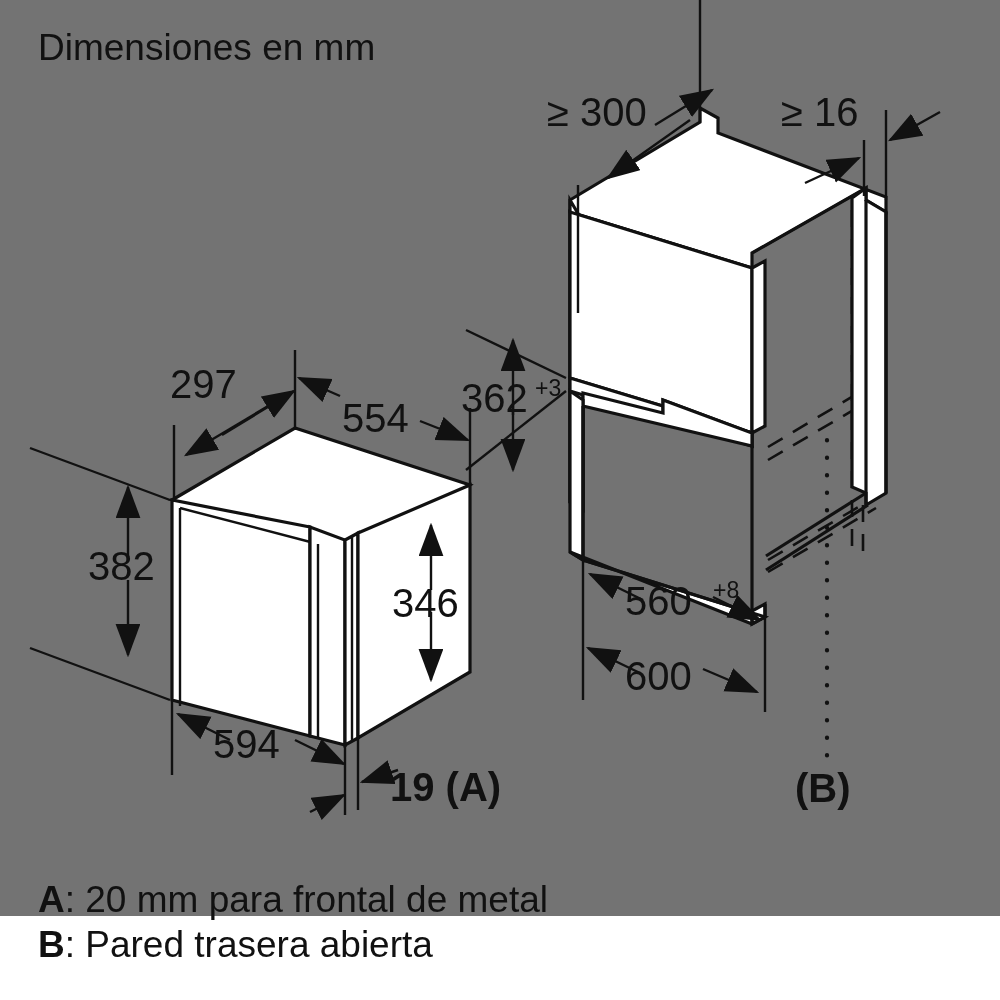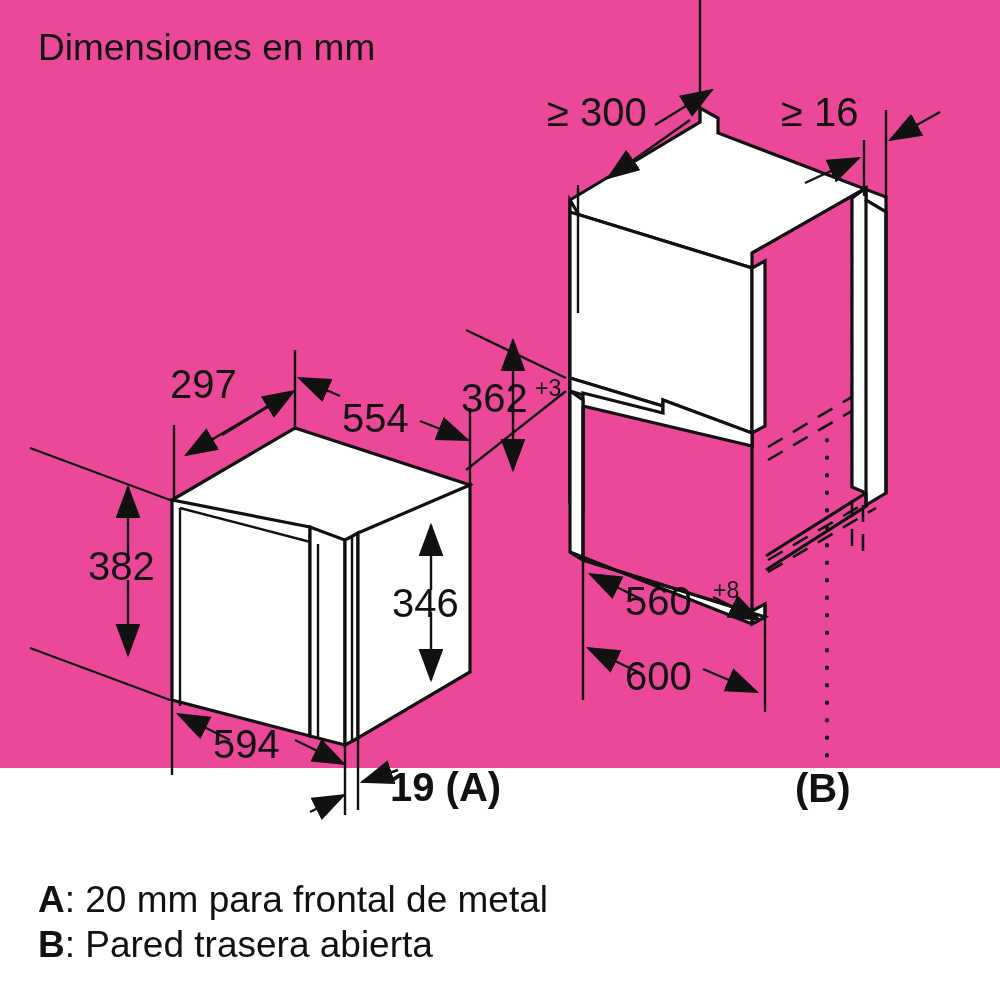--- a/index.html
+++ b/index.html
@@ -1,18 +1,18 @@
 <!DOCTYPE html>
 <html><head>
 <meta charset="utf-8">
 <style>
   html,body{margin:0;padding:0;background:#ffffff;}
   body{width:1000px;height:1000px;overflow:hidden;
        font-family:"Liberation Sans", sans-serif;color:#111111;}
-  #stage{position:relative;width:1000px;height:768px;background:#ec4899;}
+  #stage{position:relative;width:1000px;height:916px;background:#737373;}
   svg{display:block;}
   .dimtext{font-family:"Liberation Sans", sans-serif;font-size:40px;fill:#111;}
   .dimsup{font-family:"Liberation Sans", sans-serif;font-size:23px;fill:#111;}
   .title{font-family:"Liberation Sans", sans-serif;font-size:37px;fill:#111;}
   .legend{font-family:"Liberation Sans", sans-serif;font-size:37px;fill:#111;}
   .legend-key{font-weight:bold;}
   .bold{font-weight:bold;}
   .ln{stroke:#111;fill:none;stroke-width:3.2;stroke-linejoin:miter;stroke-linecap:butt;}
   .ln-thin{stroke:#111;fill:none;stroke-width:2.4;}
   .ext{stroke:#111;fill:none;stroke-width:2.4;}

